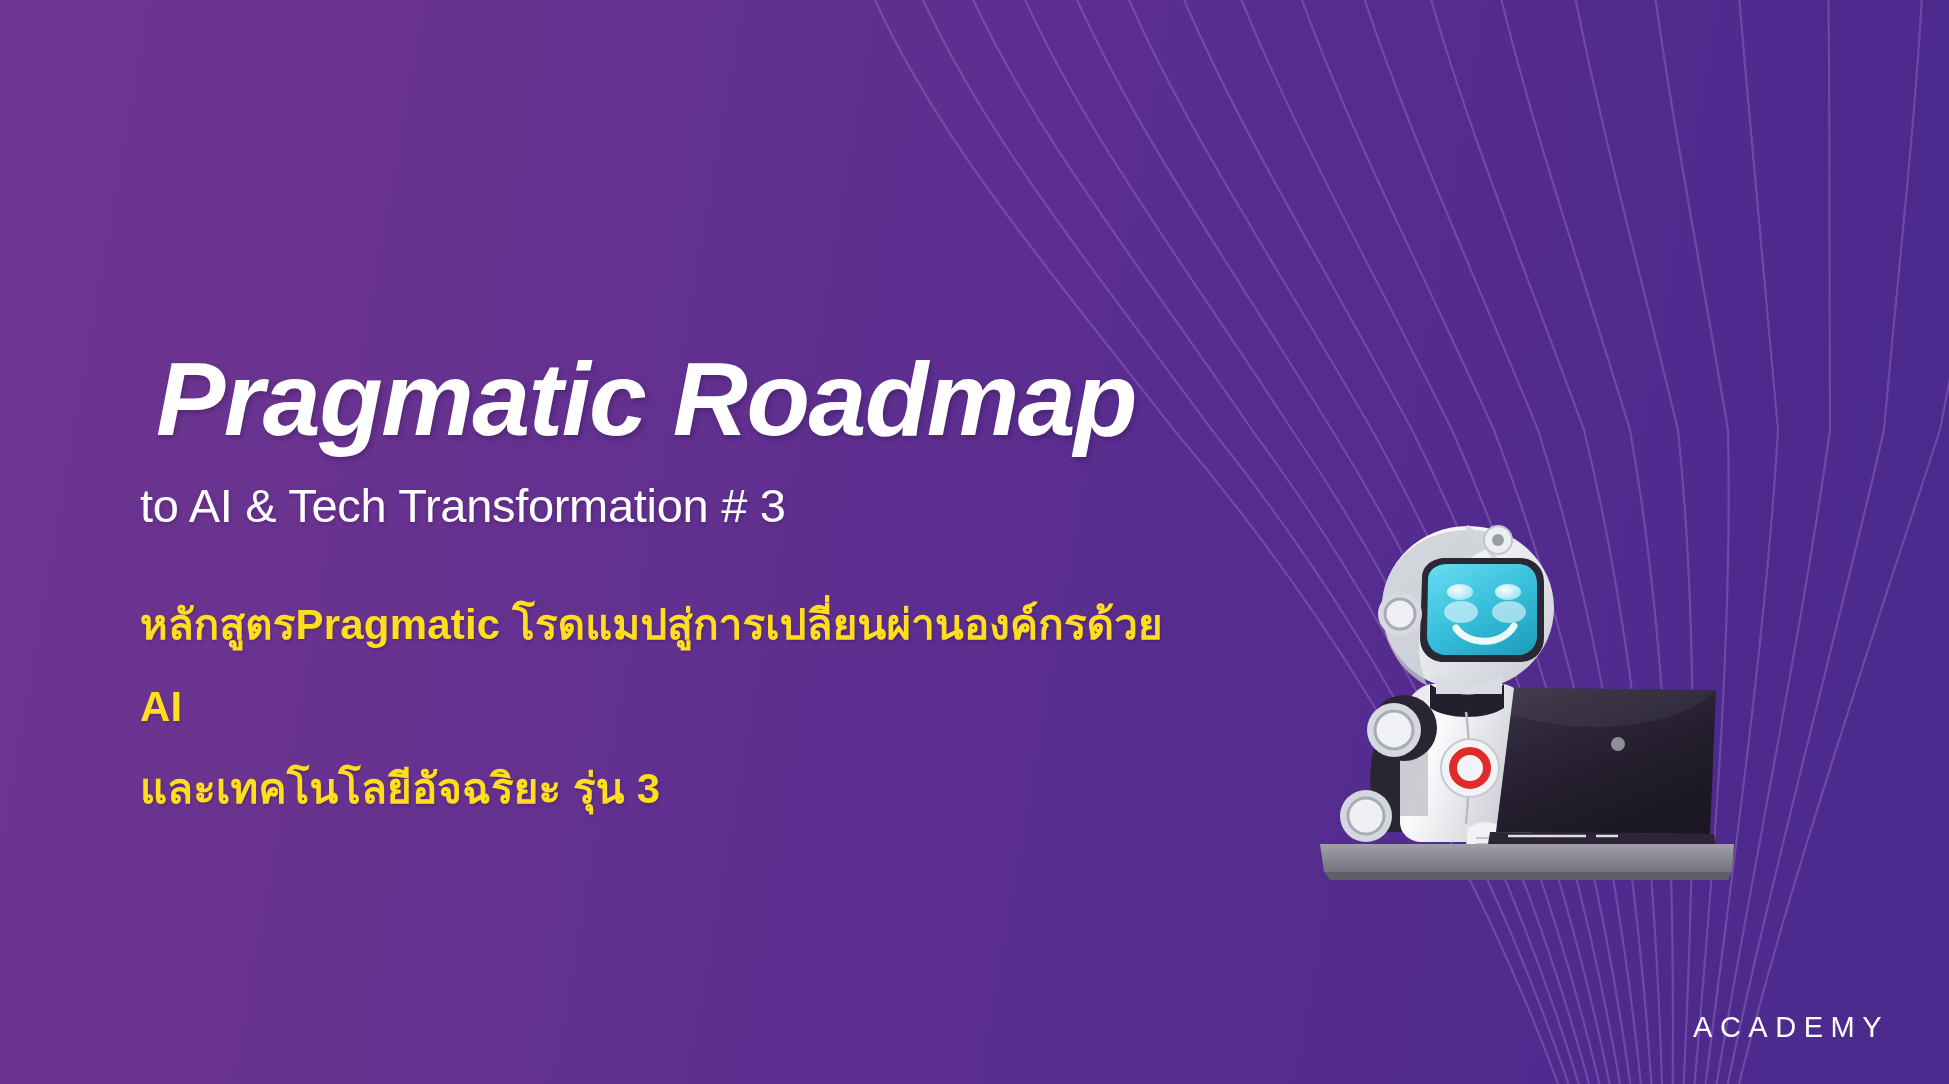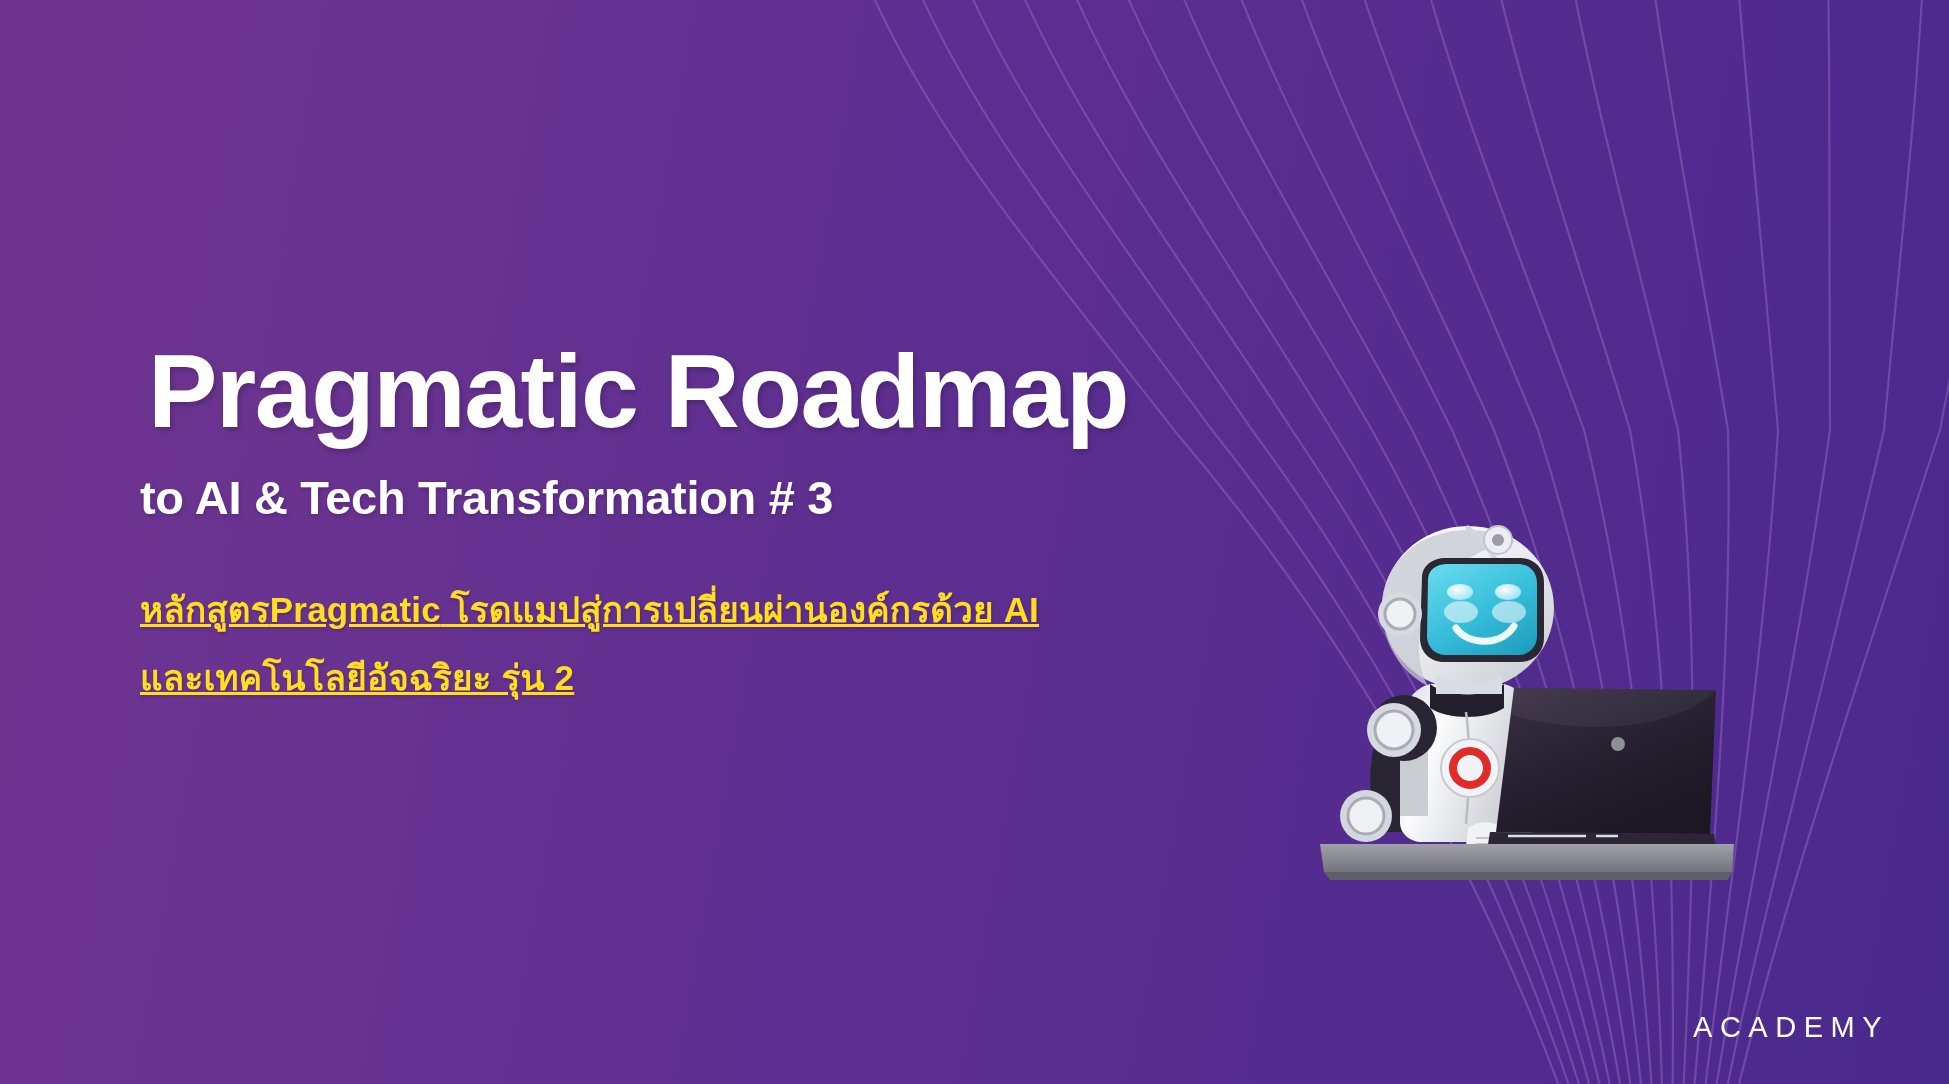--- a/index.html
+++ b/index.html
@@ -31,50 +31,50 @@
 
   
   .text-block {
     position: absolute;
     left: 140px;
     top: 330px;
     width: 1060px;
   }
 
   .title {
-    margin: 8px;
+    margin: 16px;
     color: #ffffff;
     font-size: 104px;
     line-height: 1.02;
     font-weight: 800;
     letter-spacing: -1.5px;
     text-shadow: 2px 3px 5px rgba(30, 10, 55, 0.28);
+    font-style: italic;
   }
 
   .subtitle {
     margin: 28px 0 0 0;
     color: #ffffff;
     font-size: 47px;
     line-height: 1.1;
-    font-weight: 700;
+    font-weight: 400;
     letter-spacing: -0.3px;
     text-shadow: 1px 2px 4px rgba(30, 10, 55, 0.25);
   }
 
   .thai-block {
     margin-top: 52px;
   }
   .thai-line {
     color: #ffde1d;
-    font-size: 35px;
+    font-size: 42px;
     line-height: 1.95;
     font-weight: 700;
     letter-spacing: 0.2px;
     text-shadow: 1px 2px 3px rgba(30, 10, 55, 0.22);
-    text-decoration: underline;
   }
   .thai-line .latin-bold { font-weight: 800; }
 
   
   .logo {
     position: absolute;
     right: 58px;
     bottom: 42px;
     text-align: right;
     line-height: 1;
@@ -136,21 +136,21 @@
       <path d="M1620 1260 C 1556 1000, 1428 700, 1212 430 C 1076 245, 966 112, 906 -40"></path>
       <path d="M1615 1260 C 1544 1000, 1404 700, 1174 430 C 1032 248, 918 115, 858 -40"></path>
     </g>
   </svg>
 
   <div class="text-block">
     <h1 class="title">Pragmatic Roadmap</h1>
     <h2 class="subtitle">to AI &amp; Tech Transformation # 3</h2>
     <div class="thai-block">
       <div class="thai-line"><span>หลักสูตร</span><span class="latin-bold">Pragmatic</span><span> โรดแมปสู่การเปลี่ยนผ่านองค์กรด้วย  AI</span></div>
-      <div class="thai-line">และเทคโนโลยีอัจฉริยะ รุ่น 2</div>
+      <div class="thai-line">และเทคโนโลยีอัจฉริยะ รุ่น 3</div>
     </div>
   </div>
 
   <svg id="robot" viewBox="0 0 420 380" aria-hidden="true">
     <defs>
       <linearGradient id="helmetG" x1="0" y1="0" x2="1" y2="1">
         <stop offset="0%" stop-color="#ffffff"></stop>
         <stop offset="45%" stop-color="#eceef1"></stop>
         <stop offset="100%" stop-color="#c5c8cf"></stop>
       </linearGradient>

